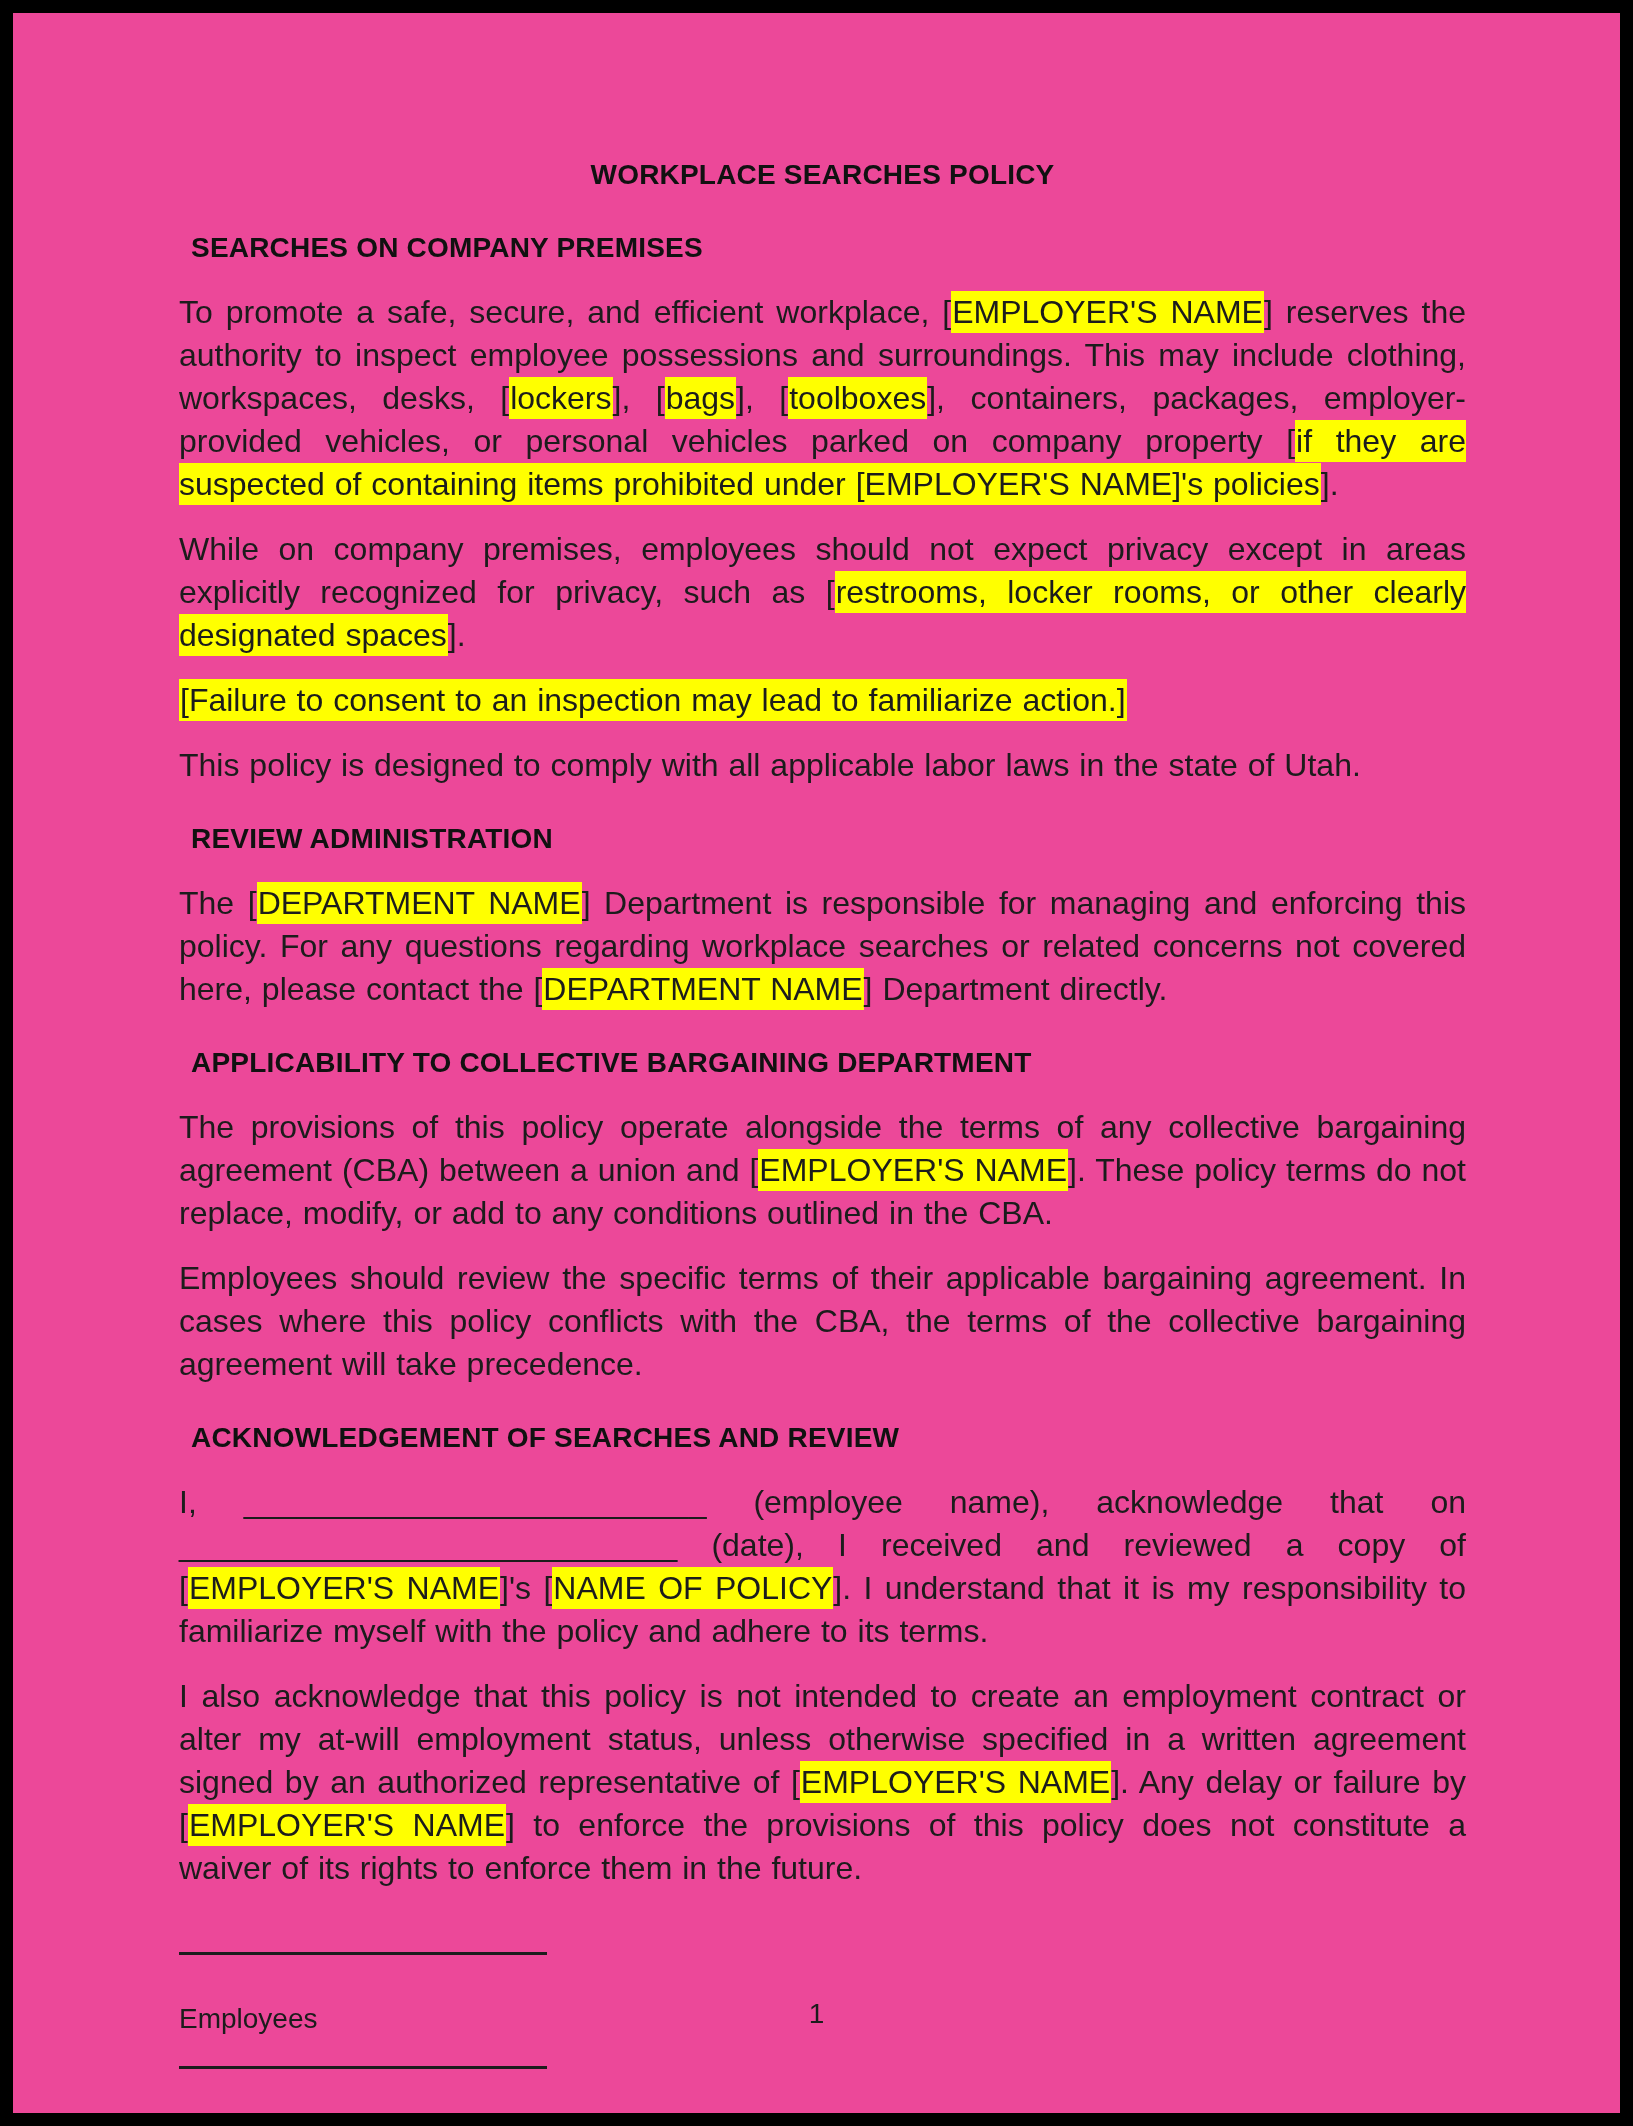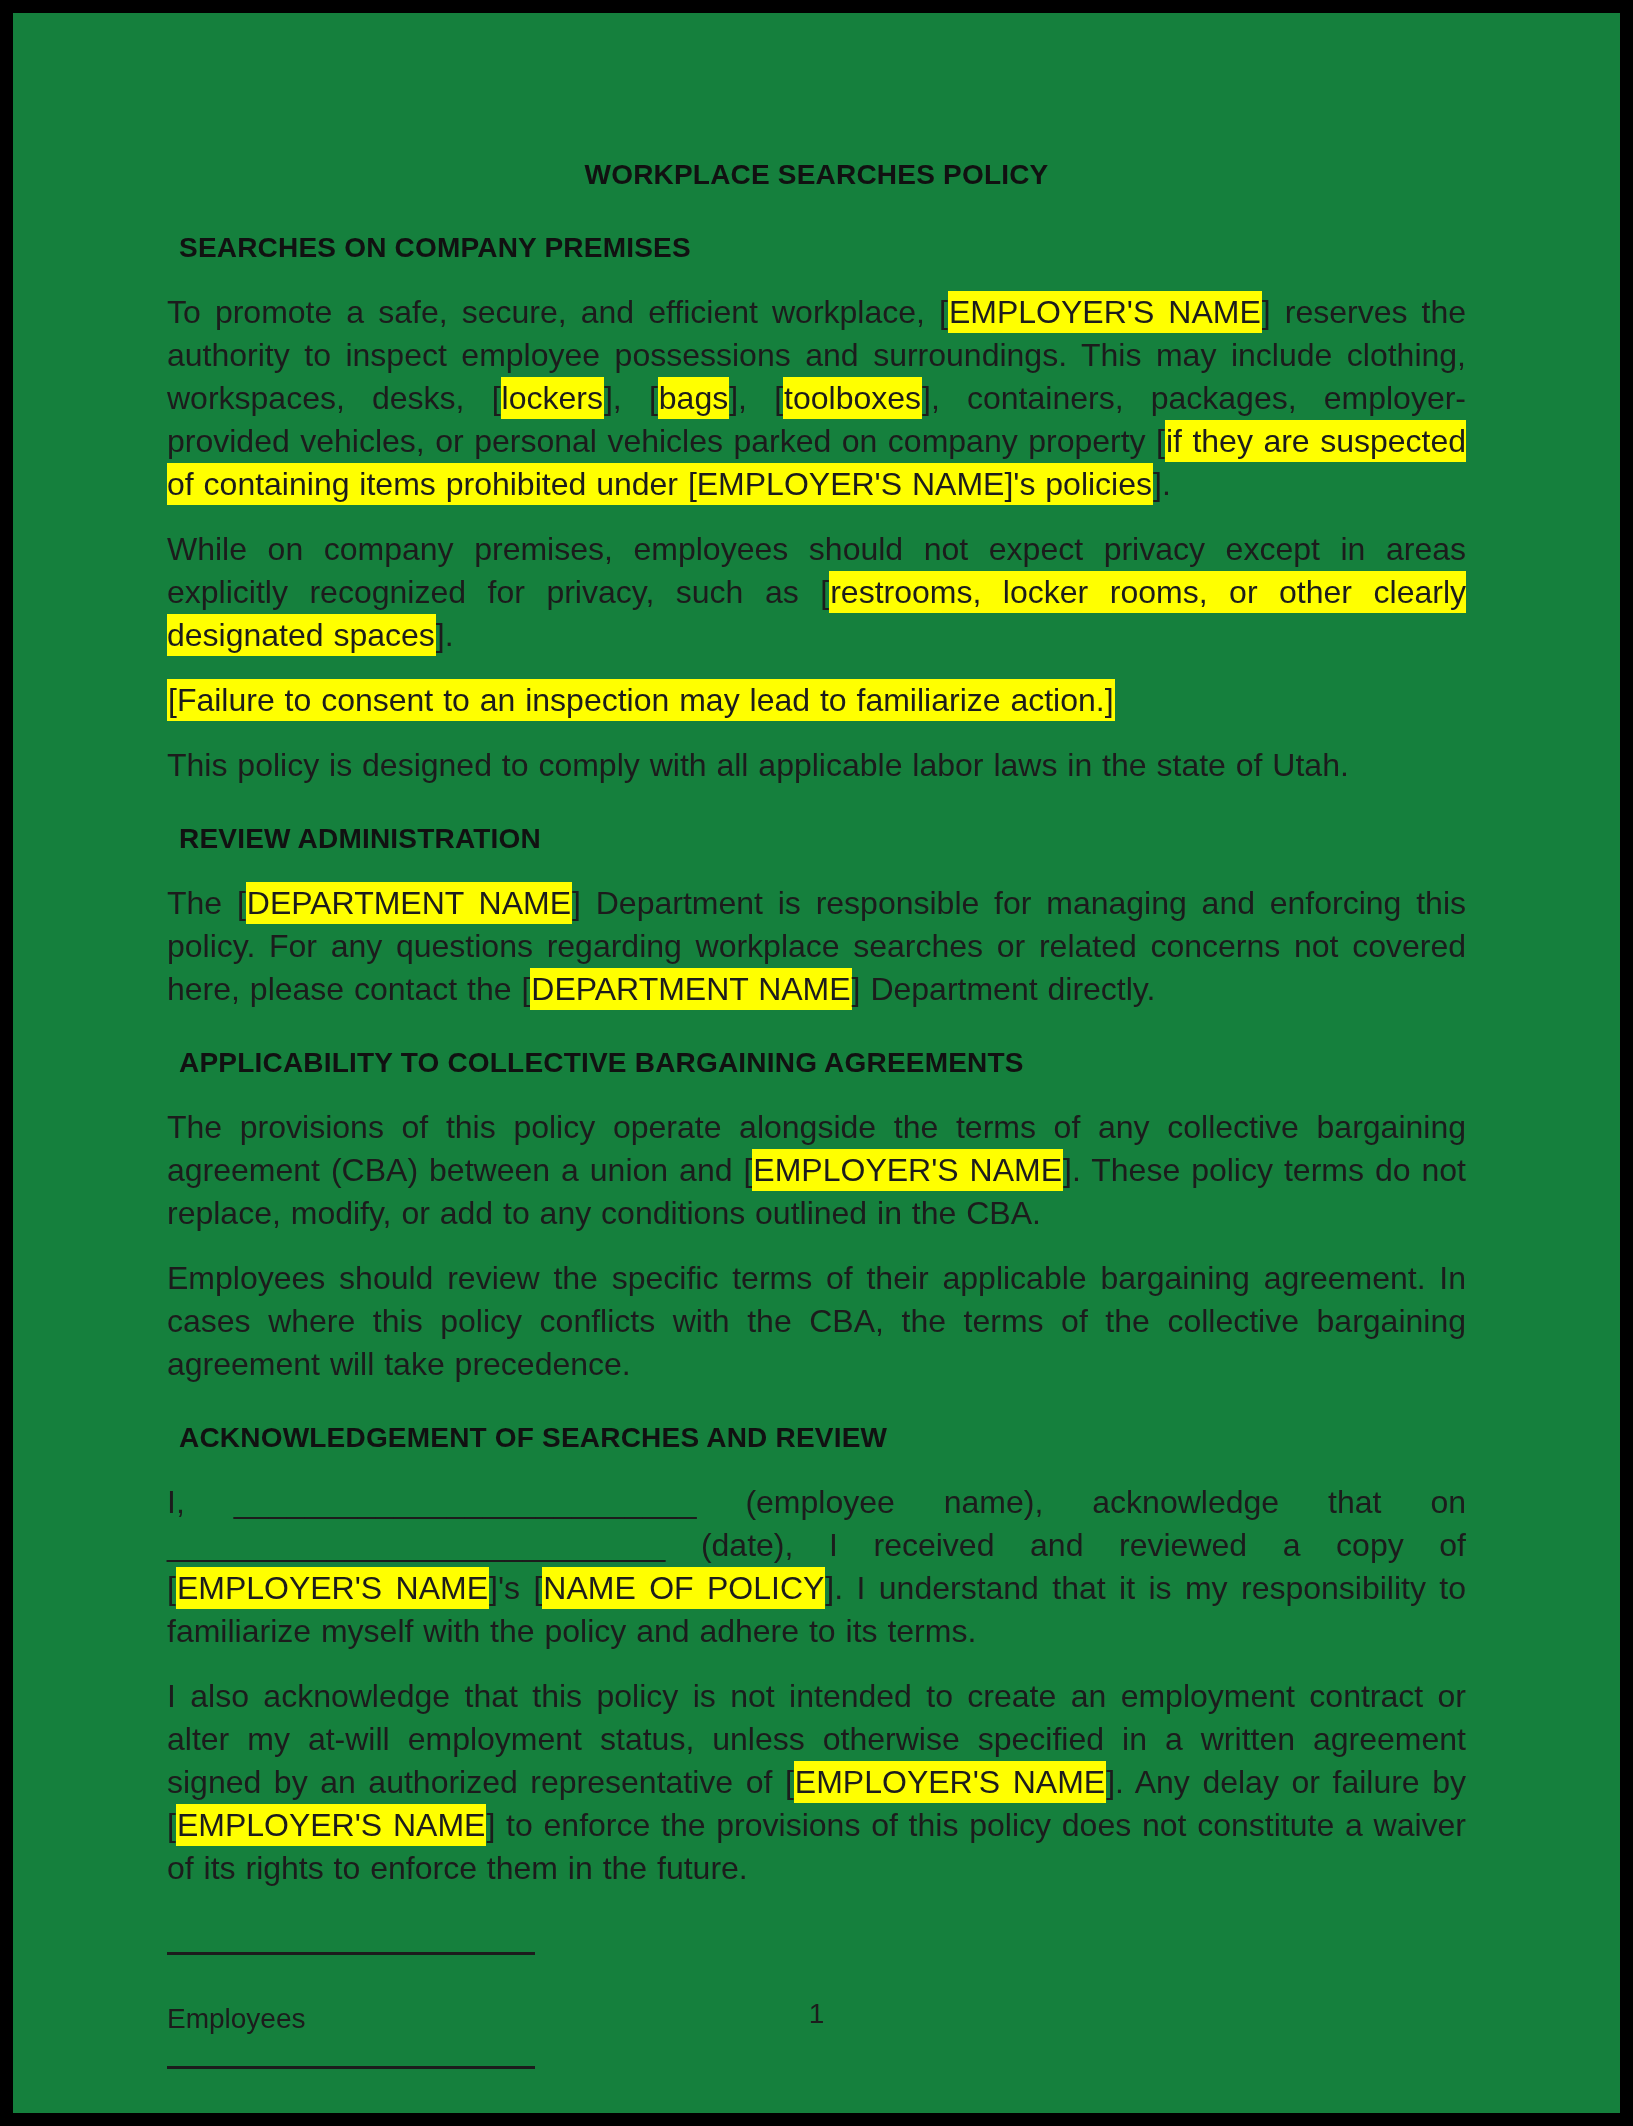--- a/index.html
+++ b/index.html
@@ -1,25 +1,26 @@
 <!DOCTYPE html>
 <html><head>
 <meta charset="utf-8">
 <style>
   html, body { margin: 0; padding: 0; background: #ffffff; }
   .page {
     position: relative;
     width: 1633px;
     height: 2126px;
     box-sizing: border-box;
-    background: #15803d;
+    background: #ec4899;
     border: 13px solid #000000;
     font-family: "Liberation Sans", "DejaVu Sans", sans-serif;
     color: #1c1c1c;
     overflow: hidden;
+    padding-left: 12px;
   }
   .content {
     box-sizing: border-box;
     padding: 0 154px;
   }
   .doc-title {
     margin: 140px 0 0 0;
     text-align: center;
     font-size: 28px;
     line-height: 43px;
@@ -79,21 +80,21 @@
     <div class="doc-title">WORKPLACE SEARCHES POLICY</div>
 
     <div id="doc-body">
         <h2 class="section-heading">SEARCHES ON COMPANY PREMISES</h2>
         <p class="doc-par">To promote a safe, secure, and efficient workplace, [<mark class="hl">EMPLOYER'S NAME</mark>] reserves the authority to inspect employee possessions and surroundings. This may include clothing, workspaces, desks, [<mark class="hl">lockers</mark>], [<mark class="hl">bags</mark>], [<mark class="hl">toolboxes</mark>], containers, packages, employer-provided vehicles, or personal vehicles parked on company property [<mark class="hl">if they are suspected of containing items prohibited under [EMPLOYER'S NAME]'s policies</mark>].</p>
         <p class="doc-par">While on company premises, employees should not expect privacy except in areas explicitly recognized for privacy, such as [<mark class="hl">restrooms, locker rooms, or other clearly designated spaces</mark>].</p>
         <p class="doc-par"><mark class="hl">[Failure to consent to an inspection may lead to familiarize action.]</mark></p>
         <p class="doc-par">This policy is designed to comply with all applicable labor laws in the state of Utah.</p>
         <h2 class="section-heading">REVIEW ADMINISTRATION</h2>
         <p class="doc-par">The [<mark class="hl">DEPARTMENT NAME</mark>] Department is responsible for managing and enforcing this policy. For any questions regarding workplace searches or related concerns not covered here, please contact the [<mark class="hl">DEPARTMENT NAME</mark>] Department directly.</p>
-        <h2 class="section-heading">APPLICABILITY TO COLLECTIVE BARGAINING AGREEMENTS</h2>
+        <h2 class="section-heading">APPLICABILITY TO COLLECTIVE BARGAINING DEPARTMENT</h2>
         <p class="doc-par">The provisions of this policy operate alongside the terms of any collective bargaining agreement (CBA) between a union and [<mark class="hl">EMPLOYER'S NAME</mark>]. These policy terms do not replace, modify, or add to any conditions outlined in the CBA.</p>
         <p class="doc-par">Employees should review the specific terms of their applicable bargaining agreement. In cases where this policy conflicts with the CBA, the terms of the collective bargaining agreement will take precedence.</p>
         <h2 class="section-heading">ACKNOWLEDGEMENT OF SEARCHES AND REVIEW</h2>
         <p class="doc-par">I, __________________________ (employee name), acknowledge that on ____________________________ (date), I received and reviewed a copy of [<mark class="hl">EMPLOYER'S NAME</mark>]'s [<mark class="hl">NAME OF POLICY</mark>]. I understand that it is my responsibility to familiarize myself with the policy and adhere to its terms.</p>
         <p class="doc-par">I also acknowledge that this policy is not intended to create an employment contract or alter my at-will employment status, unless otherwise specified in a written agreement signed by an authorized representative of [<mark class="hl">EMPLOYER'S NAME</mark>]. Any delay or failure by [<mark class="hl">EMPLOYER'S NAME</mark>] to enforce the provisions of this policy does not constitute a waiver of its rights to enforce them in the future.</p>
       </div>
 
     <div class="sig-area">
       <div class="sig-line"></div>
       <div class="sig-label">Employees</div>

